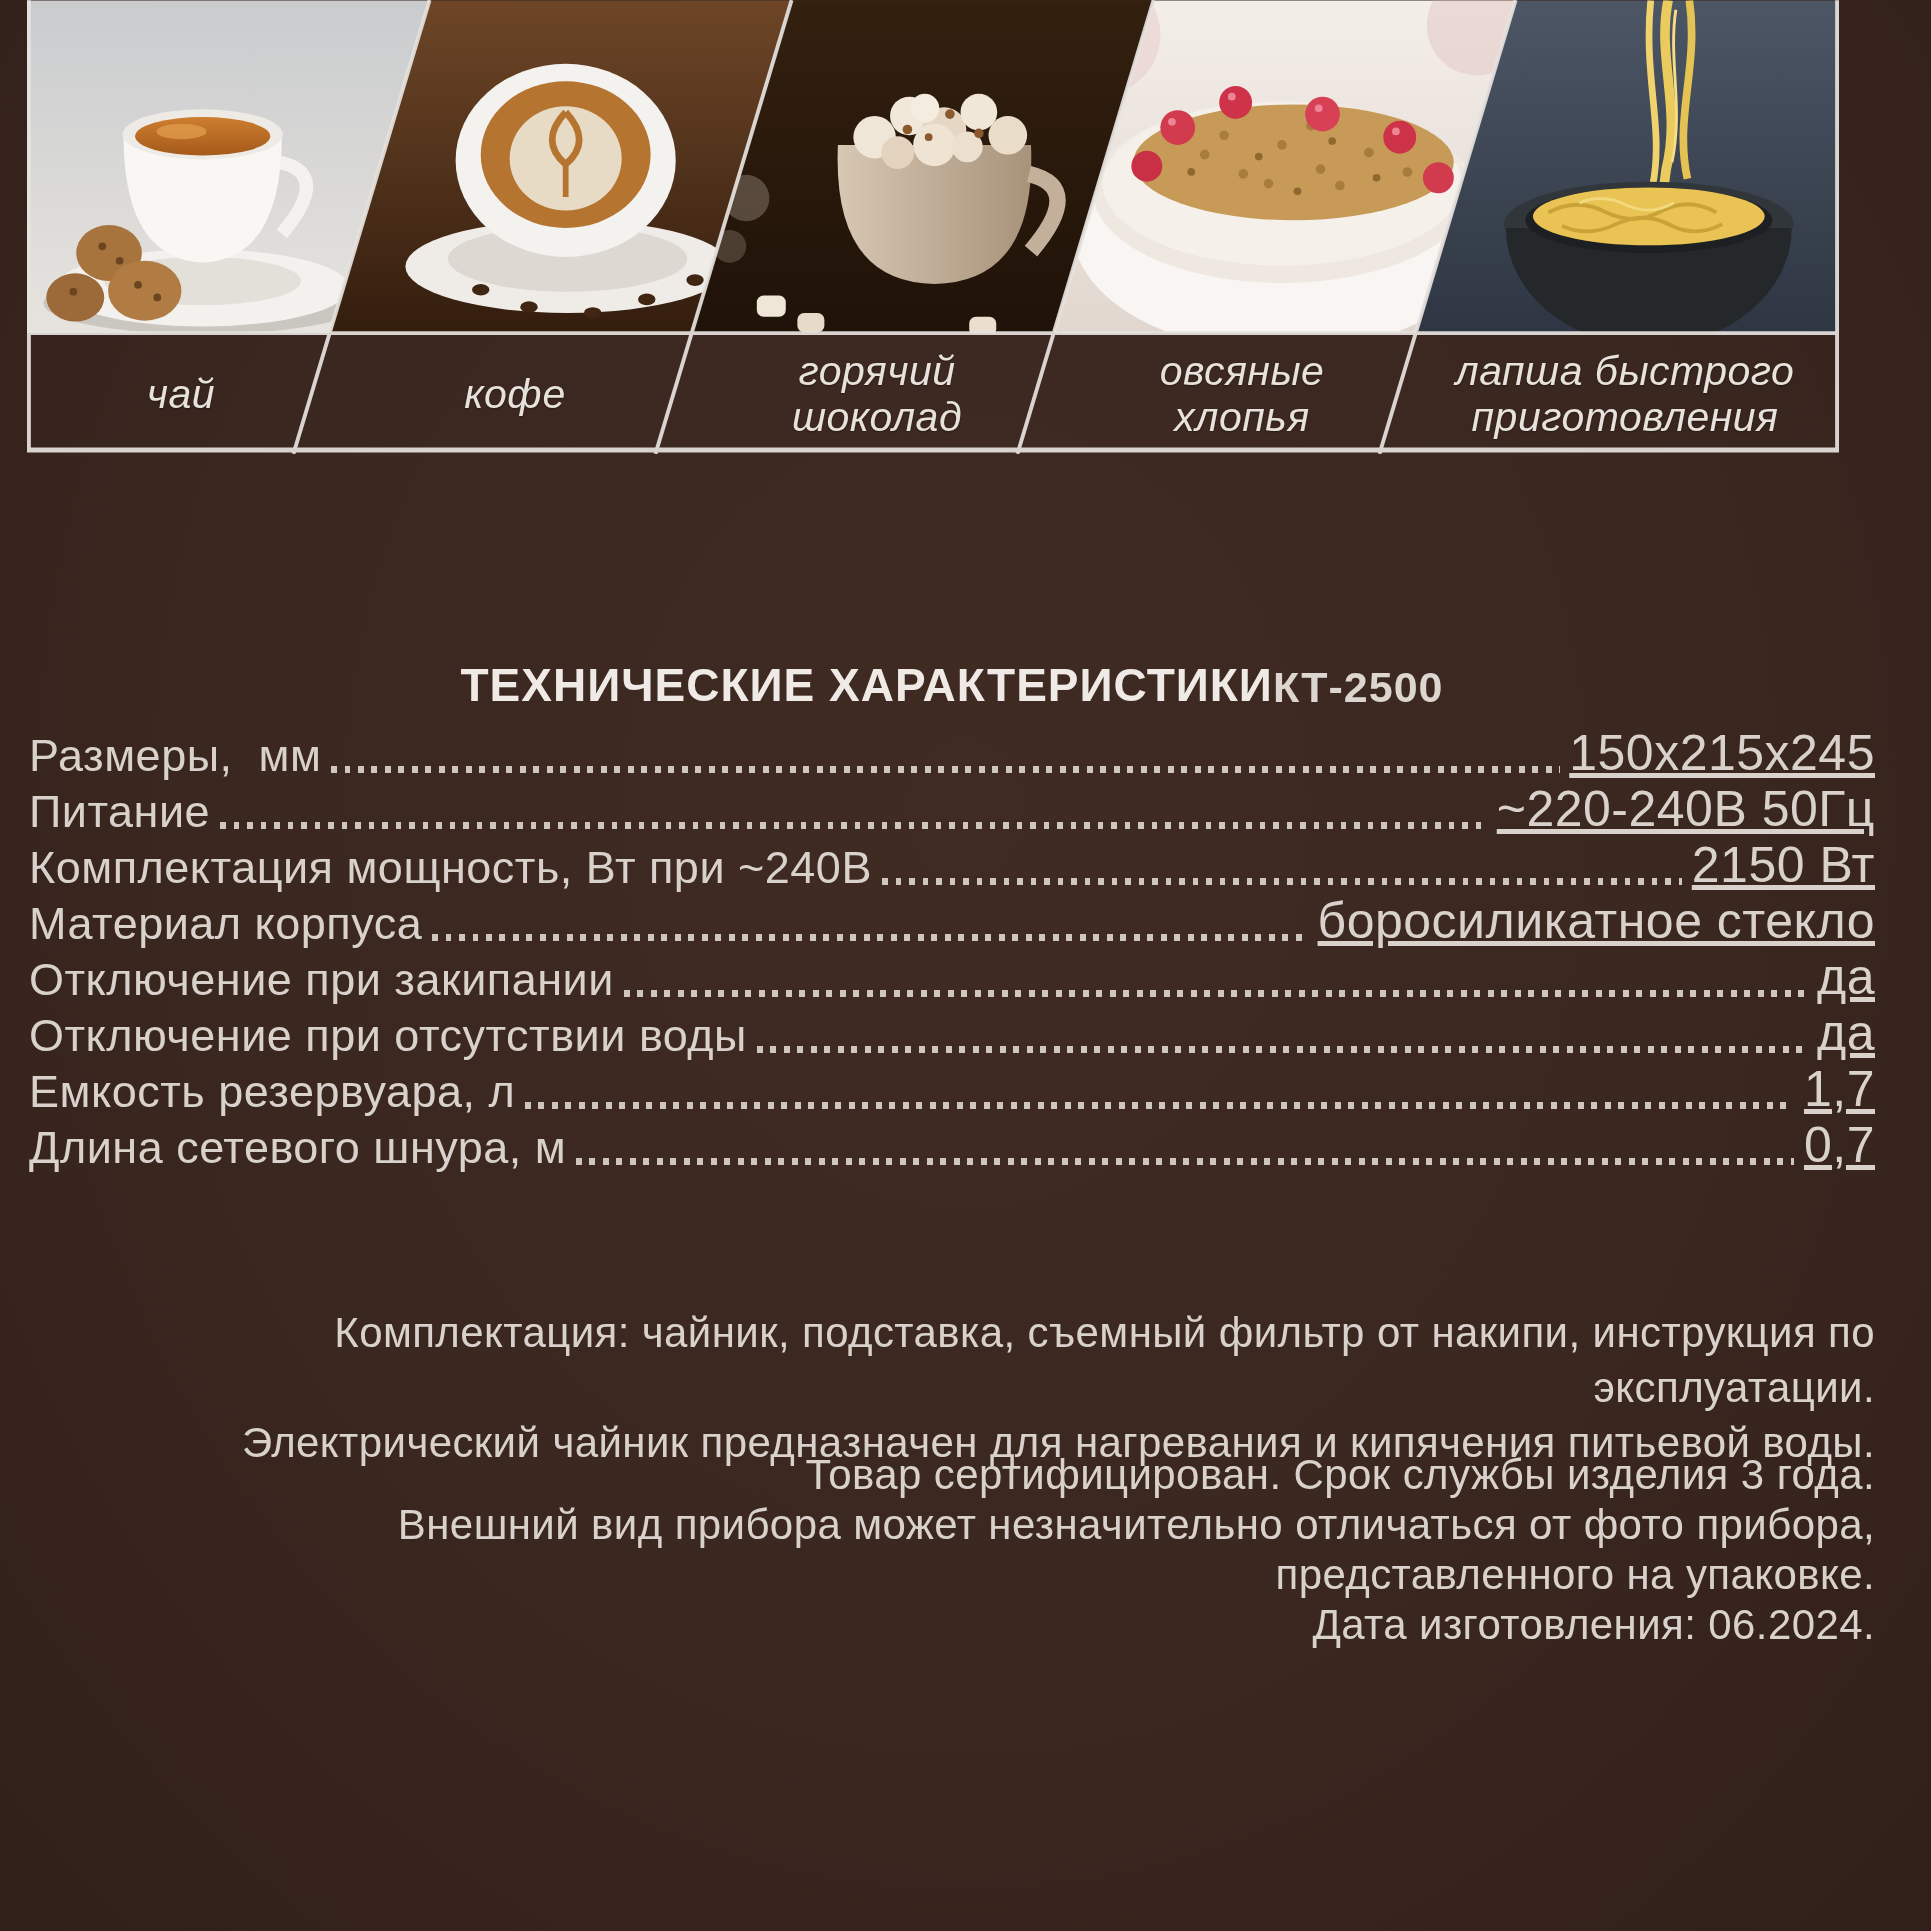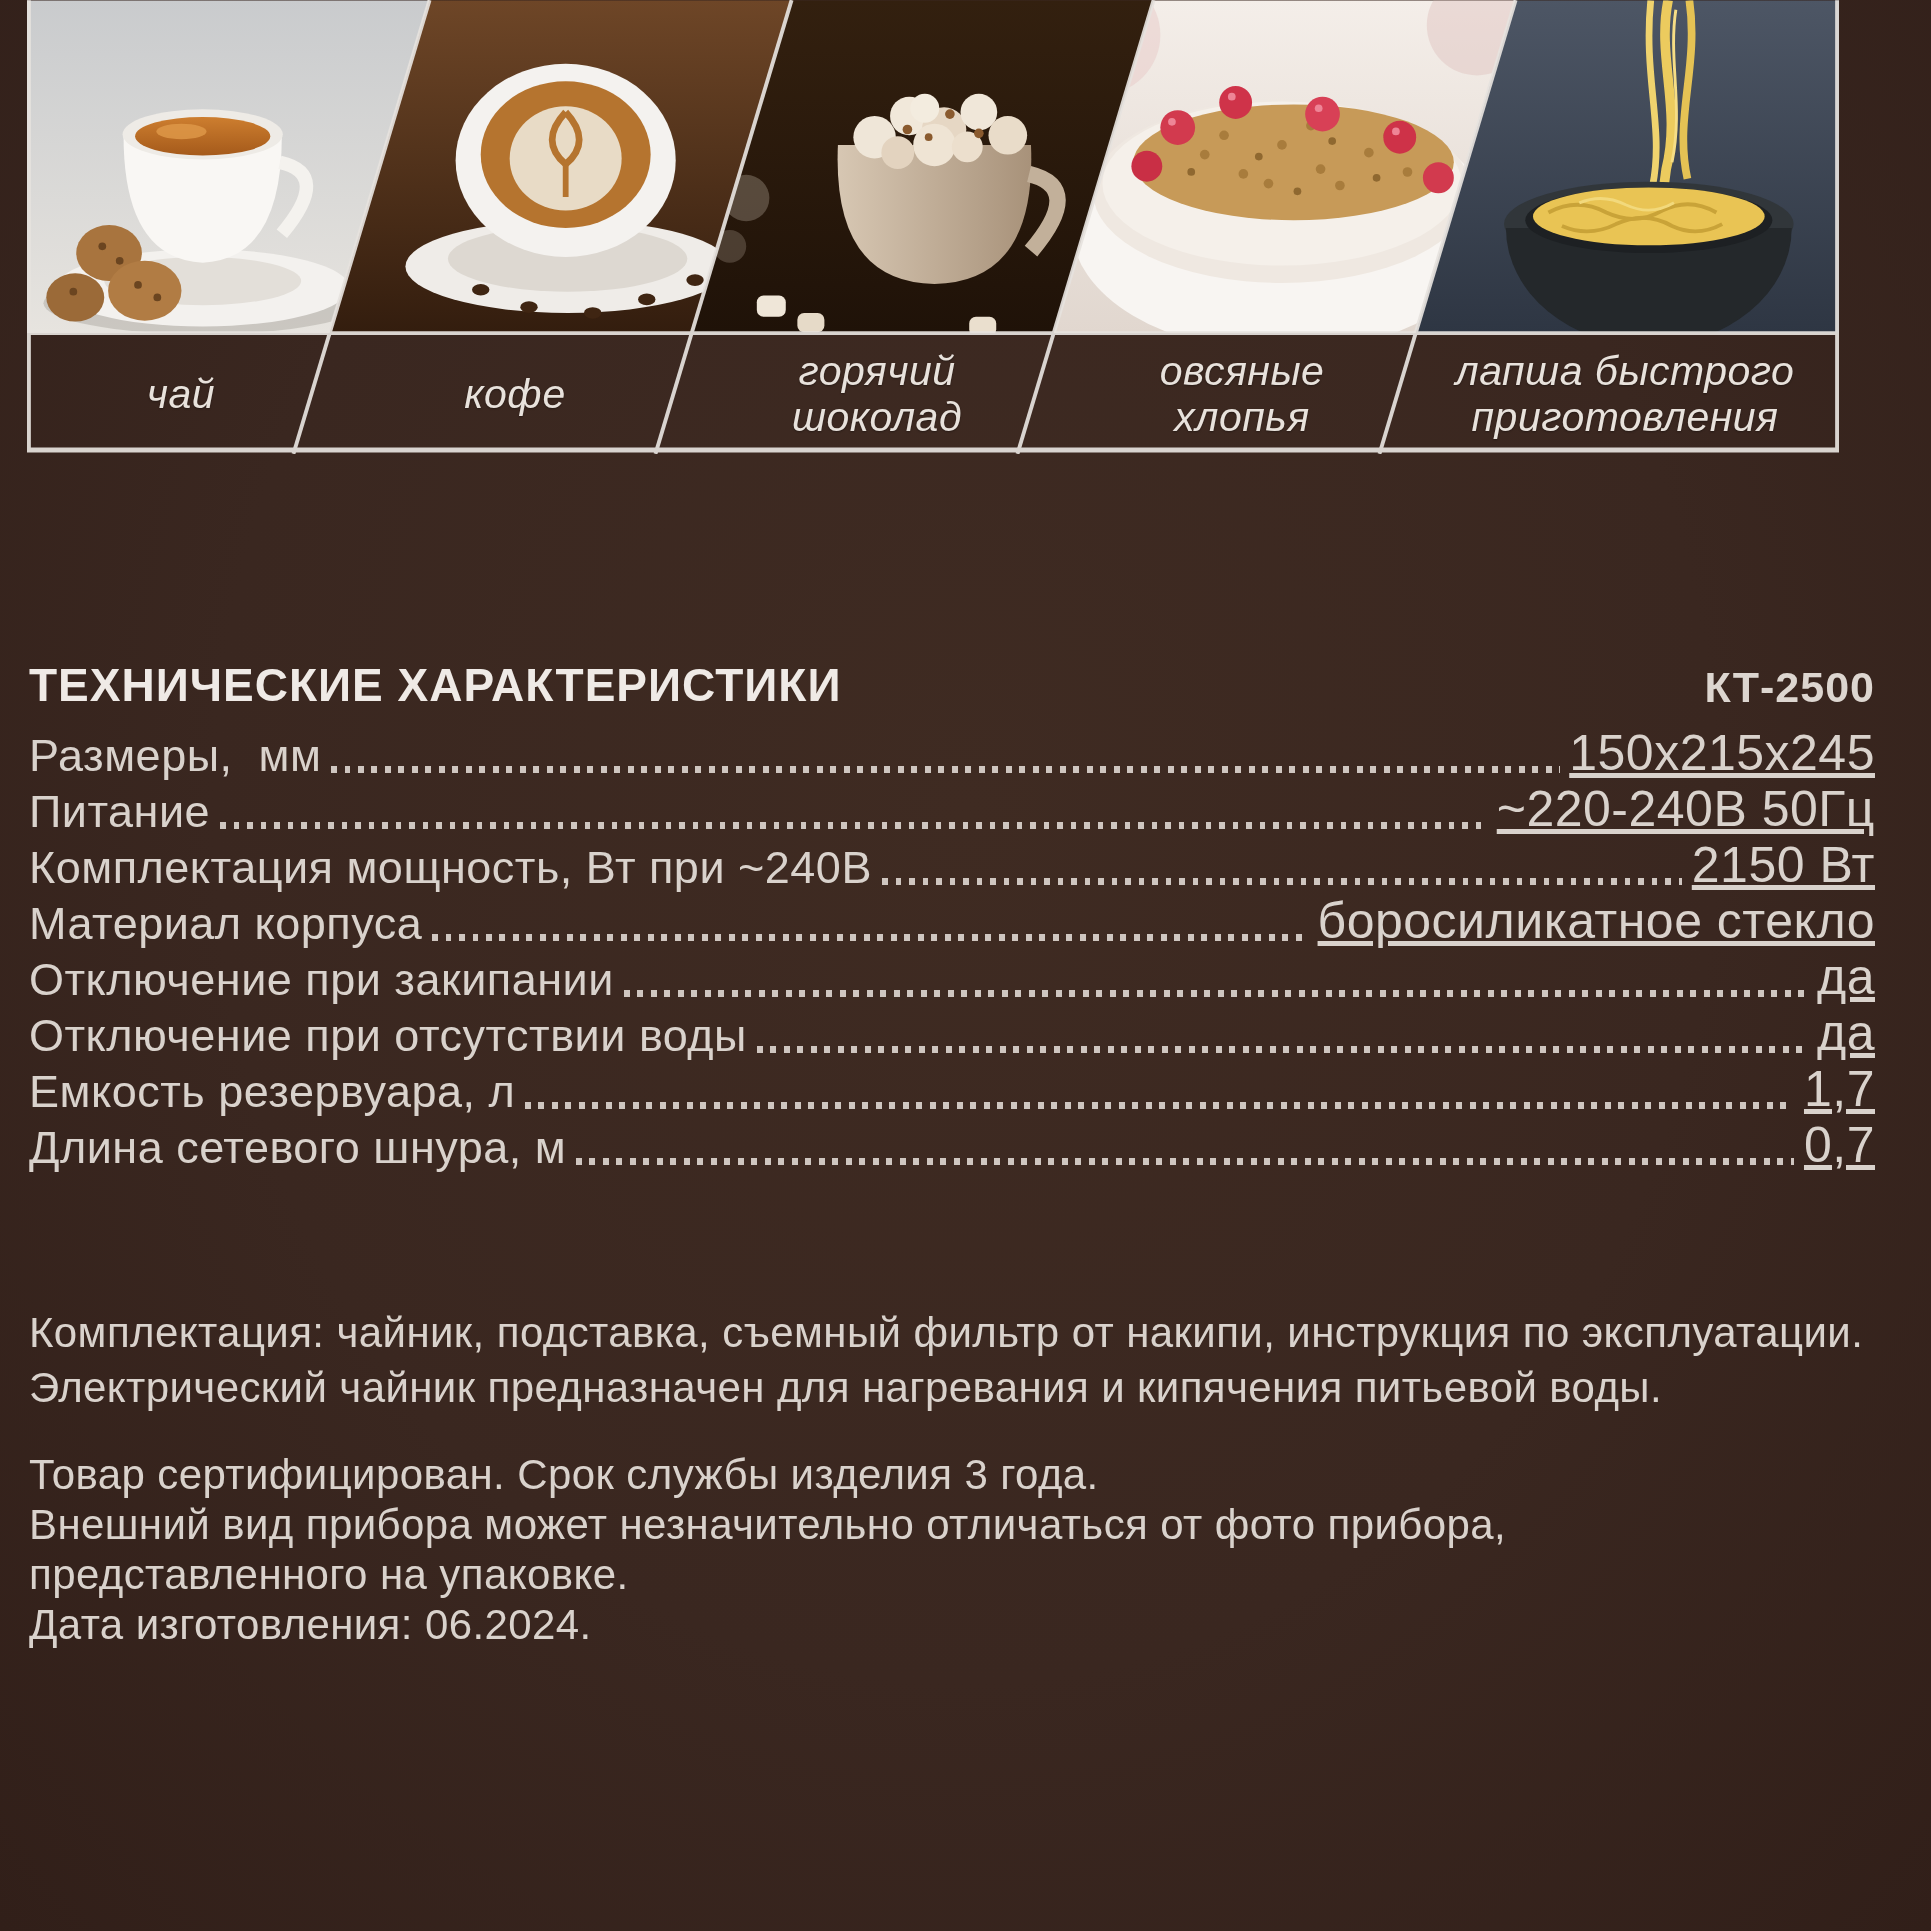--- a/index.html
+++ b/index.html
@@ -13,33 +13,33 @@
   .strip{position:absolute;left:27px;top:0;width:1812px;height:454px;padding-left:48px;}
   .strip svg{position:absolute;left:0;top:0;}
   .strip-label{
     position:absolute;transform:translate(-50%,-50%);
     font-style:italic;font-size:41px;line-height:46px;font-weight:400;
     color:#e8e2dc;text-align:center;white-space:pre-line;letter-spacing:0.5px;
     text-shadow:0 1px 1.9px rgba(0,0,0,.35);width:max-content;
   }
   
   .specs{position:absolute;left:29px;right:56px;top:641px;}
-  .specs-header{display:flex;justify-content:space-between;align-items:flex-end;height:71px;}
+  .specs-header{display:flex;justify-content:center;align-items:flex-end;height:71px;}
   .specs-title{font-size:46px;font-weight:700;letter-spacing:1px;color:#efeae6;}
   .model{font-size:43px;font-weight:700;color:#ddd6d0;letter-spacing:1px;}
   .rows{margin-top:13.5px;}
   .row{display:flex;align-items:flex-end;height:56px;justify-content:flex-end;}
   .row .lbl{font-size:45px;white-space:pre;letter-spacing:0.5px;}
   .row .val{font-size:50px;white-space:pre;letter-spacing:0.5px;text-decoration:underline;}
   .row .leader{
     flex:1;height:6.8px;margin:0 9.7px 8.7px 9.7px;align-self:flex-end;
     background:repeating-linear-gradient(90deg,#cfc6c0 0 5.8px,transparent 5.8px 13.5px);
   }
   
-  .para{position:absolute;left:29px;right:56px;letter-spacing:0.4px;}
+  .para{position:absolute;left:41px;right:56px;letter-spacing:0.4px;text-align:right;}
   .para.pack{top:1305px;font-size:42px;line-height:55px;}
   .para.foot{top:1450px;font-size:42px;line-height:50px;}
   .para div{white-space:pre-wrap;}
 </style>
 </head>
 <body>
 
 <div class="page">
 
   <div class="strip">

